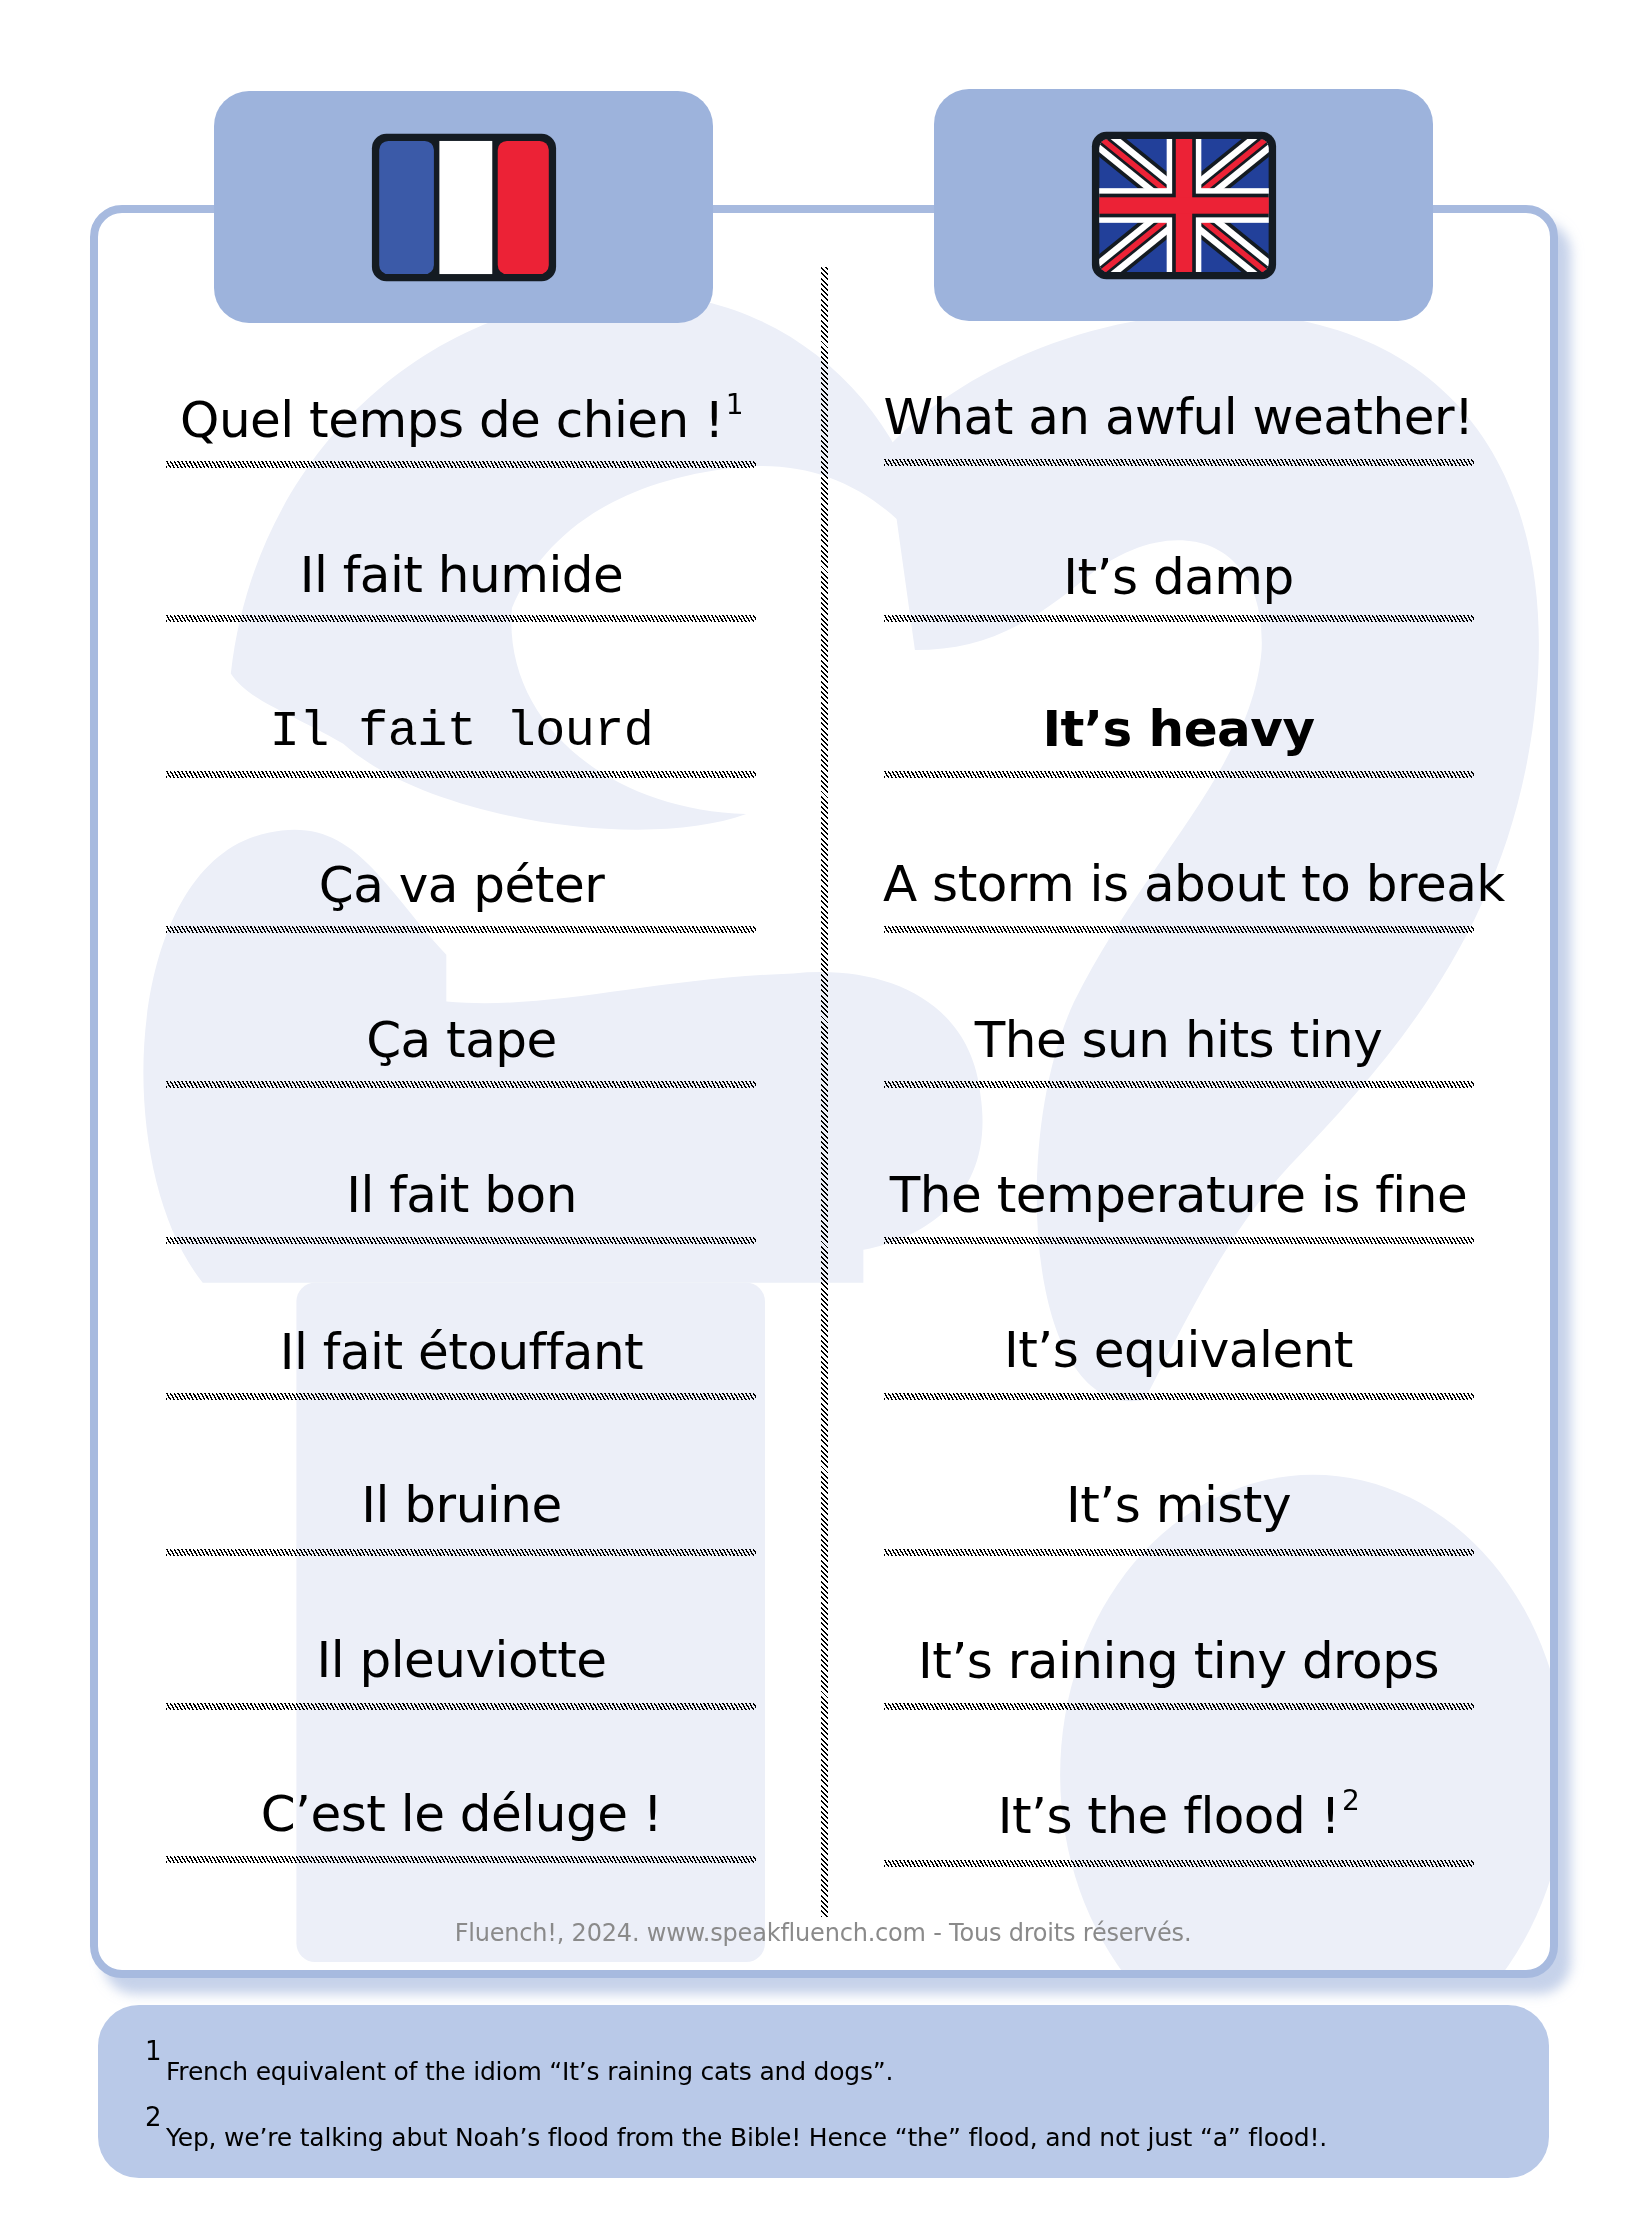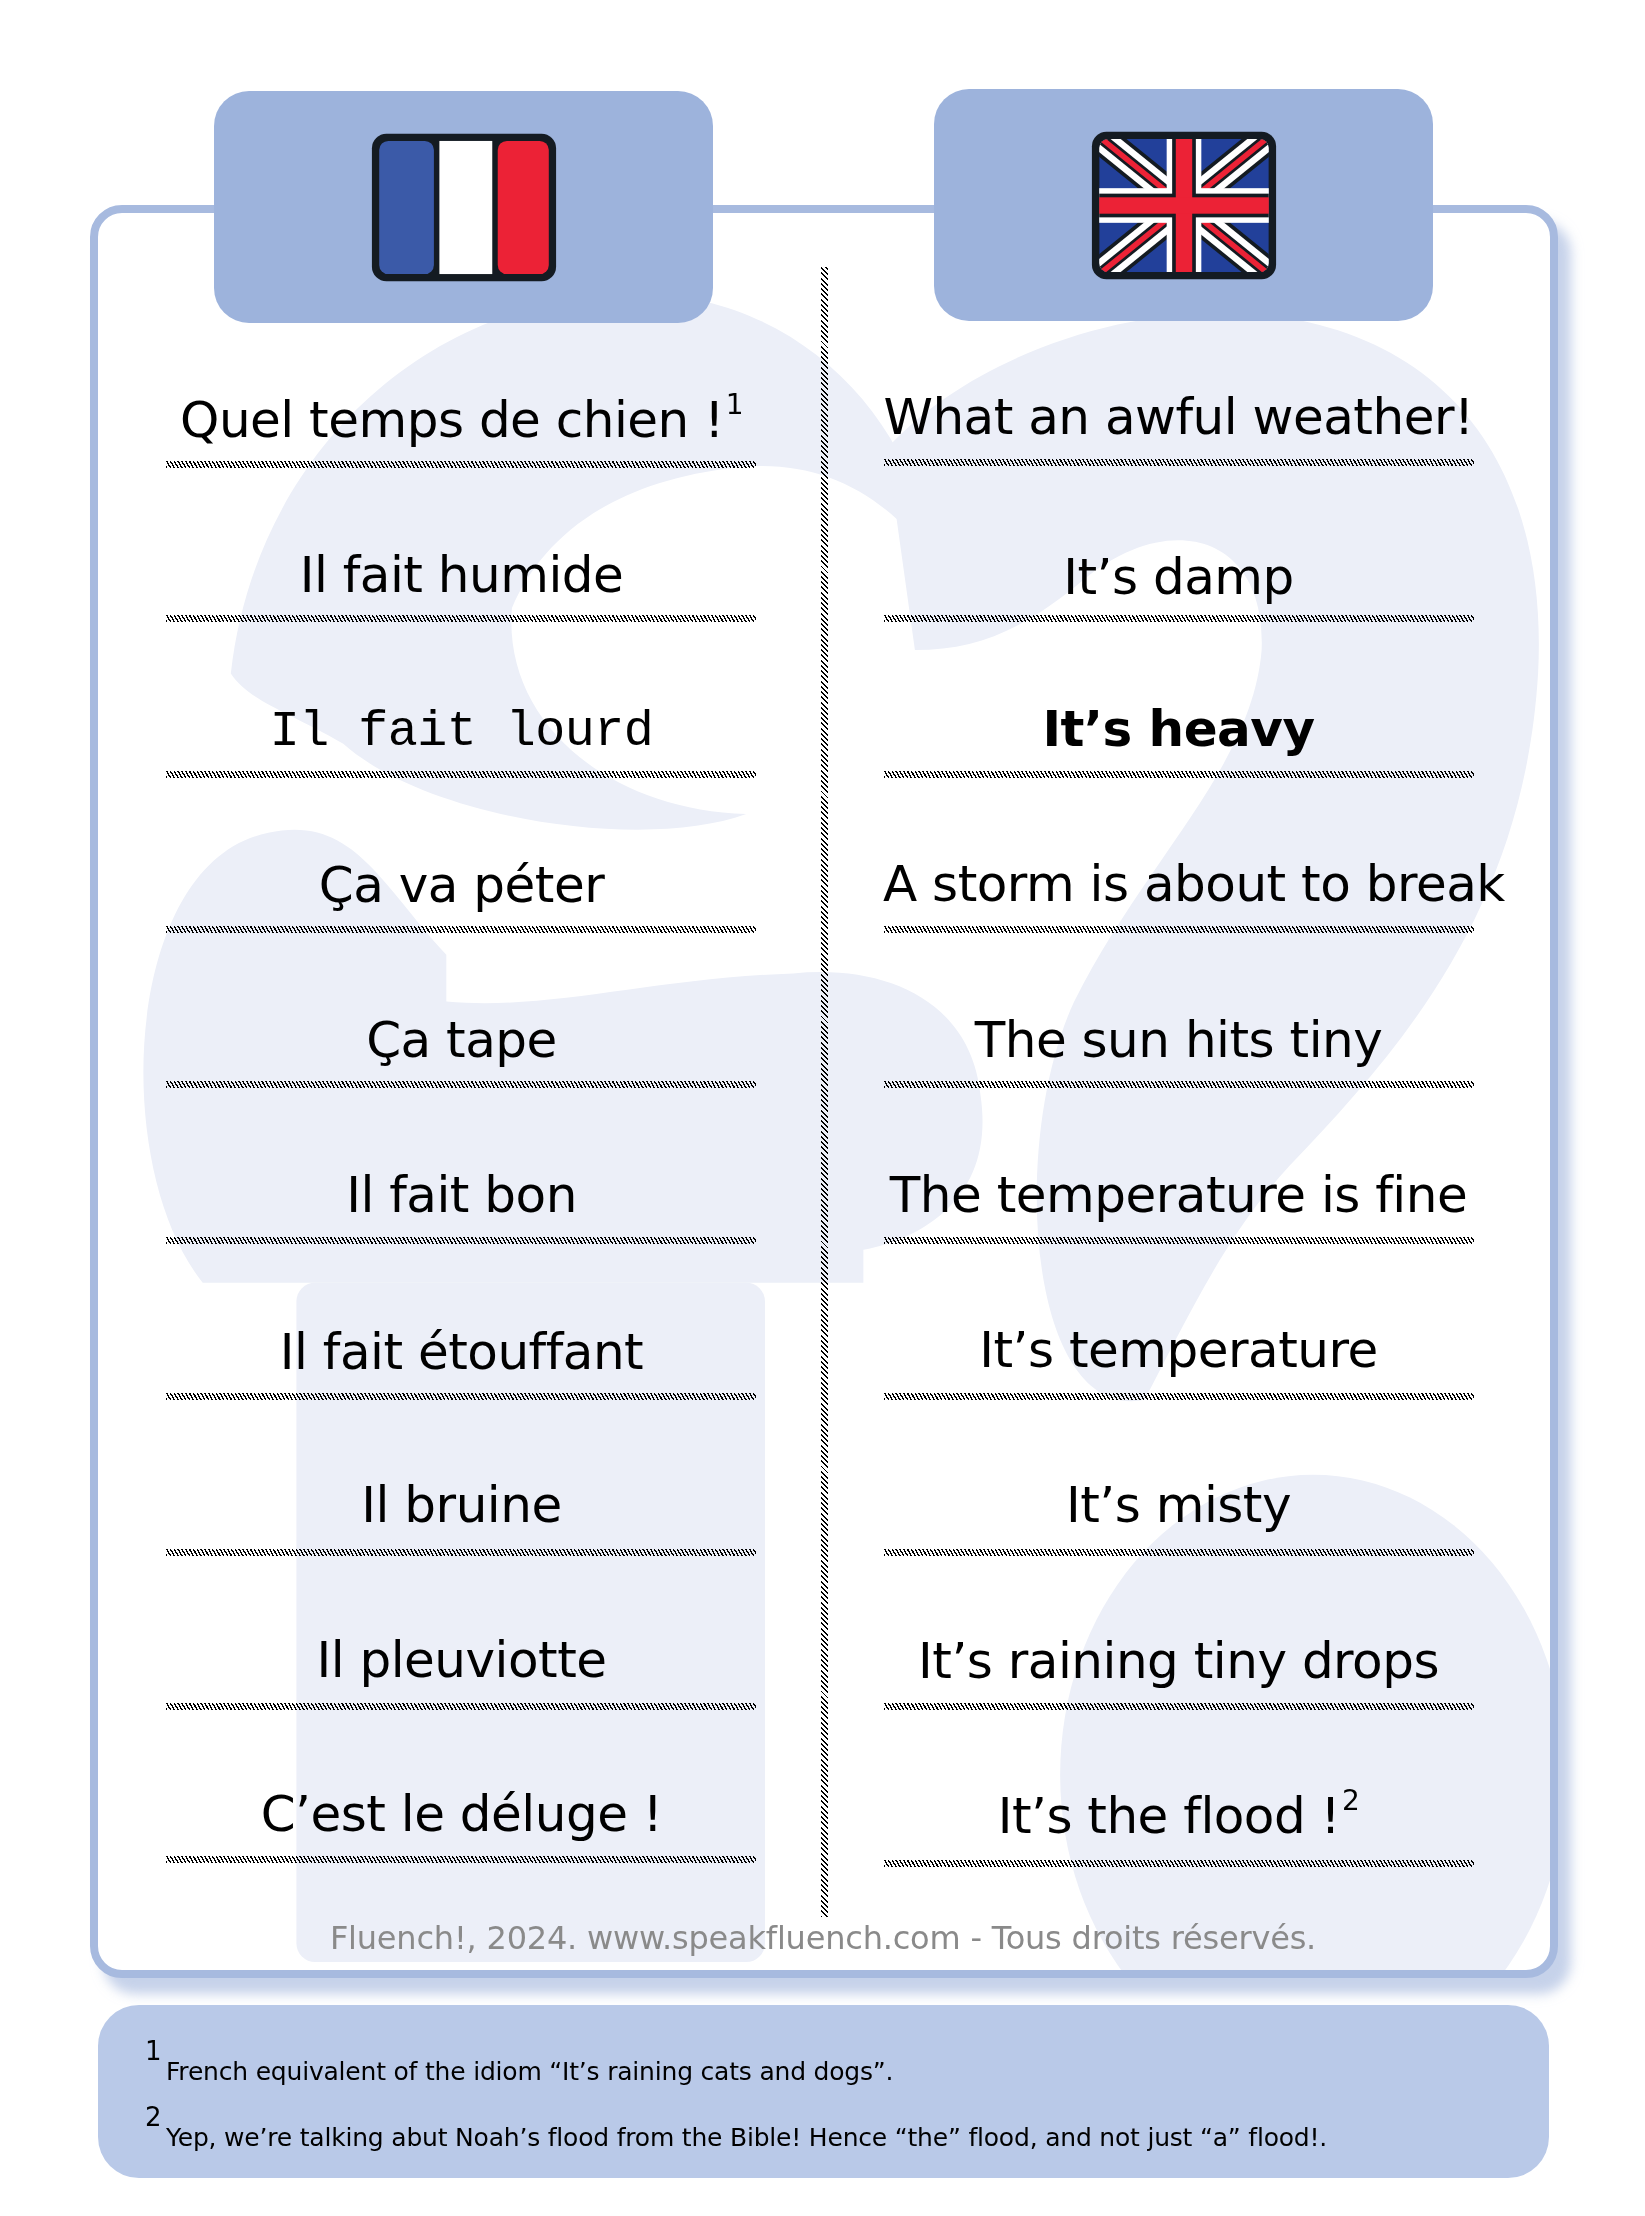--- a/index.html
+++ b/index.html
@@ -29,21 +29,21 @@
     position: absolute; width: 591px; text-align: center; font-size: 50px; line-height: 61px;
     white-space: nowrap; z-index: 2; letter-spacing: -0.5px;
   }
   .row-text sup { font-size: 28px; vertical-align: 0; position: relative; top: -23.4px; margin-left: 1.9px; }
   .uline {
     position: absolute; width: 590px; height: 6.6px; z-index: 2;
     background: repeating-linear-gradient(60deg, #000 0 1.4px, transparent 1.4px 3.3px);
   }
   .copyright {
     position: absolute; left: 0; width: 1646px; top: 1919px; text-align: center;
-    font-size: 32px; color: #8a8a8a; z-index: 4; letter-spacing: -0.2px;
+    font-size: 24px; color: #8a8a8a; z-index: 4; letter-spacing: -0.2px;
   }
   .notes {
     position: absolute; left: 98px; top: 2005px; width: 1451px; height: 173px;
     background: #b9c9e8; border-radius: 41px; z-index: 4;
   }
   .note { position: absolute; left: 68px; font-size: 25px; white-space: nowrap; letter-spacing: -0.2px; }
   .note .num { position: absolute; left: -21px; top: -21px; font-size: 26px; }
 </style>
 </head>
 <body>
@@ -135,21 +135,21 @@
   </div>
   <div>
     <div class="row-text" style="left:166px;top:1165px;">Il fait bon</div>
     <div class="uline" style="left:166px;top:1237px;"></div>
     <div class="row-text" style="left:883px;top:1165px;">The temperature is fine</div>
     <div class="uline" style="left:884px;top:1237px;"></div>
   </div>
   <div>
     <div class="row-text" style="left:166px;top:1322px;">Il fait étouffant</div>
     <div class="uline" style="left:166px;top:1393px;"></div>
-    <div class="row-text" style="left:883px;top:1320px;">It’s temperature</div>
+    <div class="row-text" style="left:883px;top:1320px;">It’s equivalent</div>
     <div class="uline" style="left:884px;top:1393px;"></div>
   </div>
   <div>
     <div class="row-text" style="left:166px;top:1475px;">Il bruine</div>
     <div class="uline" style="left:166px;top:1549px;"></div>
     <div class="row-text" style="left:883px;top:1475px;">It’s misty</div>
     <div class="uline" style="left:884px;top:1549px;"></div>
   </div>
   <div>
     <div class="row-text" style="left:166px;top:1630px;">Il pleuviotte</div>

